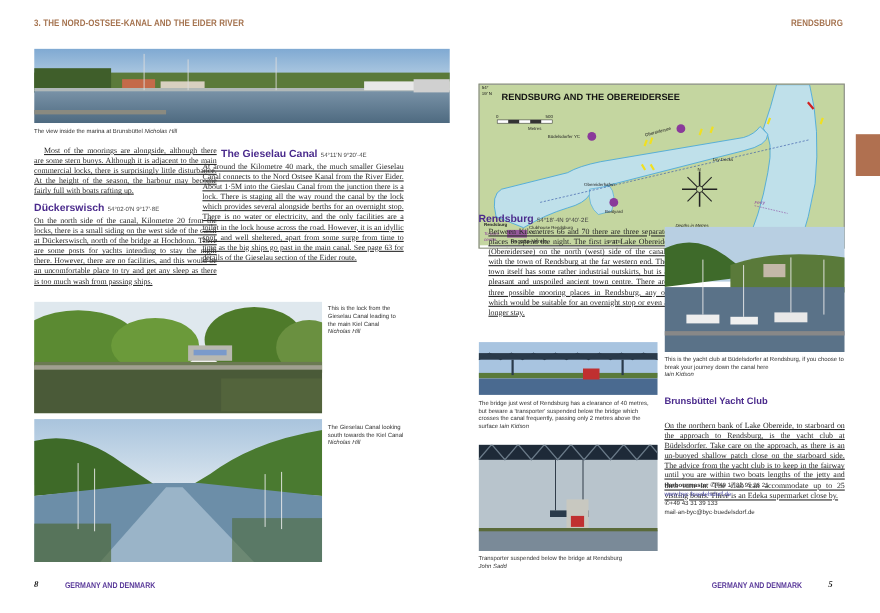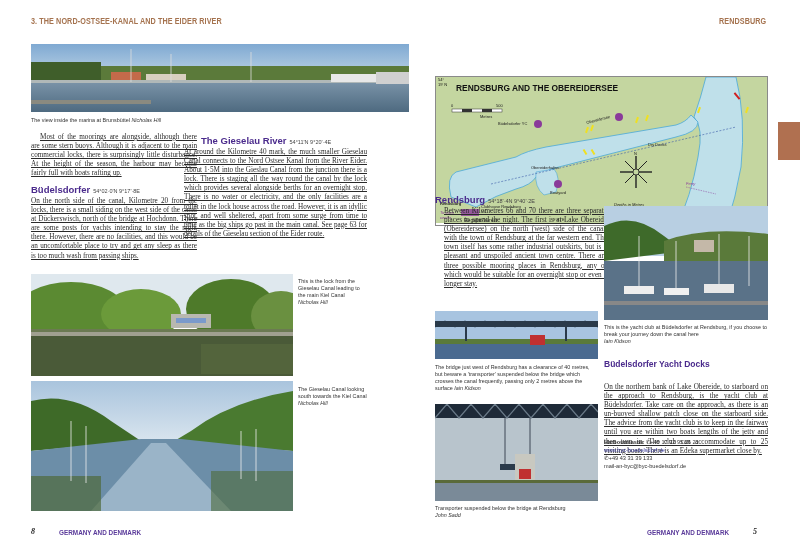--- a/index.html
+++ b/index.html
@@ -72,28 +72,28 @@
 <div class="caption" style="left:31px; top:117px; width:300px;">
   <span>The view inside the marina at Brunsbüttel</span>
   <i>Nicholas Hill</i>
 </div>
 
 <div class="body-text" style="left:31px; top:133px; width:166px;">
   <p>Most of the moorings are alongside, although there are some stern buoys. Although it is adjacent to the main commercial locks, there is surprisingly little disturbance. At the height of the season, the harbour may become fairly full with boats rafting up.</p>
 </div>
 
 <div class="heading" style="left:31px; top:184px;">
-  <span>Büdelsdorfer</span><span class="coords">54°02·0'N 9°17'·8E</span>
+  <span>Dückerswisch</span><span class="coords">54°02·0'N 9°17'·8E</span>
 </div>
 <div class="body-text" style="left:31px; top:197px; width:166px;">
   <p class="noindent">On the north side of the canal, Kilometre 20 from the locks, there is a small siding on the west side of the canal at Dückerswisch, north of the bridge at Hochdonn. There are some posts for yachts intending to stay the night there. However, there are no facilities, and this would be an uncomfortable place to try and get any sleep as there is too much wash from passing ships.</p>
 </div>
 
 <div class="heading" style="left:201px; top:135px;">
-  <span>The Gieselau River</span><span class="coords">54°11'N 9°20'·4E</span>
+  <span>The Gieselau Canal</span><span class="coords">54°11'N 9°20'·4E</span>
 </div>
 <div class="body-text" style="left:184px; top:148px; width:183px;">
   <p class="noindent">At around the Kilometre 40 mark, the much smaller Gieselau Canal connects to the Nord Ostsee Kanal from the River Eider. About 1·5M into the Gieslau Canal from the junction there is a lock. There is staging all the way round the canal by the lock which provides several alongside berths for an overnight stop. There is no water or electricity, and the only facilities are a toilet in the lock house across the road. However, it is an idyllic spot, and well sheltered, apart from some surge from time to time as the big ships go past in the main canal. See page 63 for details of the Gieselau section of the Eider route.</p>
 </div>
 
 <div class="photo" style="left:31px; top:274px; width:262px; height:102px;">
   <svg width="262" height="102" viewBox="0 0 262 102">
     <rect width="262" height="50" fill="#dfe8ee"></rect>
     <ellipse cx="40" cy="38" rx="55" ry="30" fill="#5b8a32"></ellipse>
     <ellipse cx="110" cy="40" rx="40" ry="25" fill="#6b9a3a"></ellipse>
@@ -247,21 +247,21 @@
     <rect x="30" y="16" width="2" height="14" fill="#2a3a4a"></rect>
     <rect x="130" y="16" width="2" height="14" fill="#2a3a4a"></rect>
   </svg>
 </div>
 <div class="caption" style="left:435px; top:364px; width:160px;">
   <span>The bridge just west of Rendsburg has a clearance of 40 metres, but beware a 'transporter' suspended below the bridge which crosses the canal frequently, passing only 2 metres above the surface</span>
   <i>Iain Kidson</i>
 </div>
 
 <div class="heading" style="left:604px; top:359px; font-size:8.5px;">
-  <span>Büdelsdorfer Yacht Docks</span>
+  <span>Brunsbüttel Yacht Club</span>
 </div>
 <div class="body-text" style="left:604px; top:383px; width:164px;">
   <p class="noindent">On the northern bank of Lake Obereide, to starboard on the approach to Rendsburg, is the yacht club at Büdelsdorfer. Take care on the approach, as there is an un-buoyed shallow patch close on the starboard side. The advice from the yacht club is to keep in the fairway until you are within two boats lengths of the jetty and then turn in. The club can accommodate up to 25 visiting boats. There is an Edeka supermarket close by.</p>
 </div>
 <div class="contact" style="left:604px; top:438px; width:166px;">
   <div>
     <b>Harbourmaster</b>
     <span>✆+49 17 32 95 26 21</span>
   </div>
   <div class="link">www.byc-buedelsdorf.de</div>

